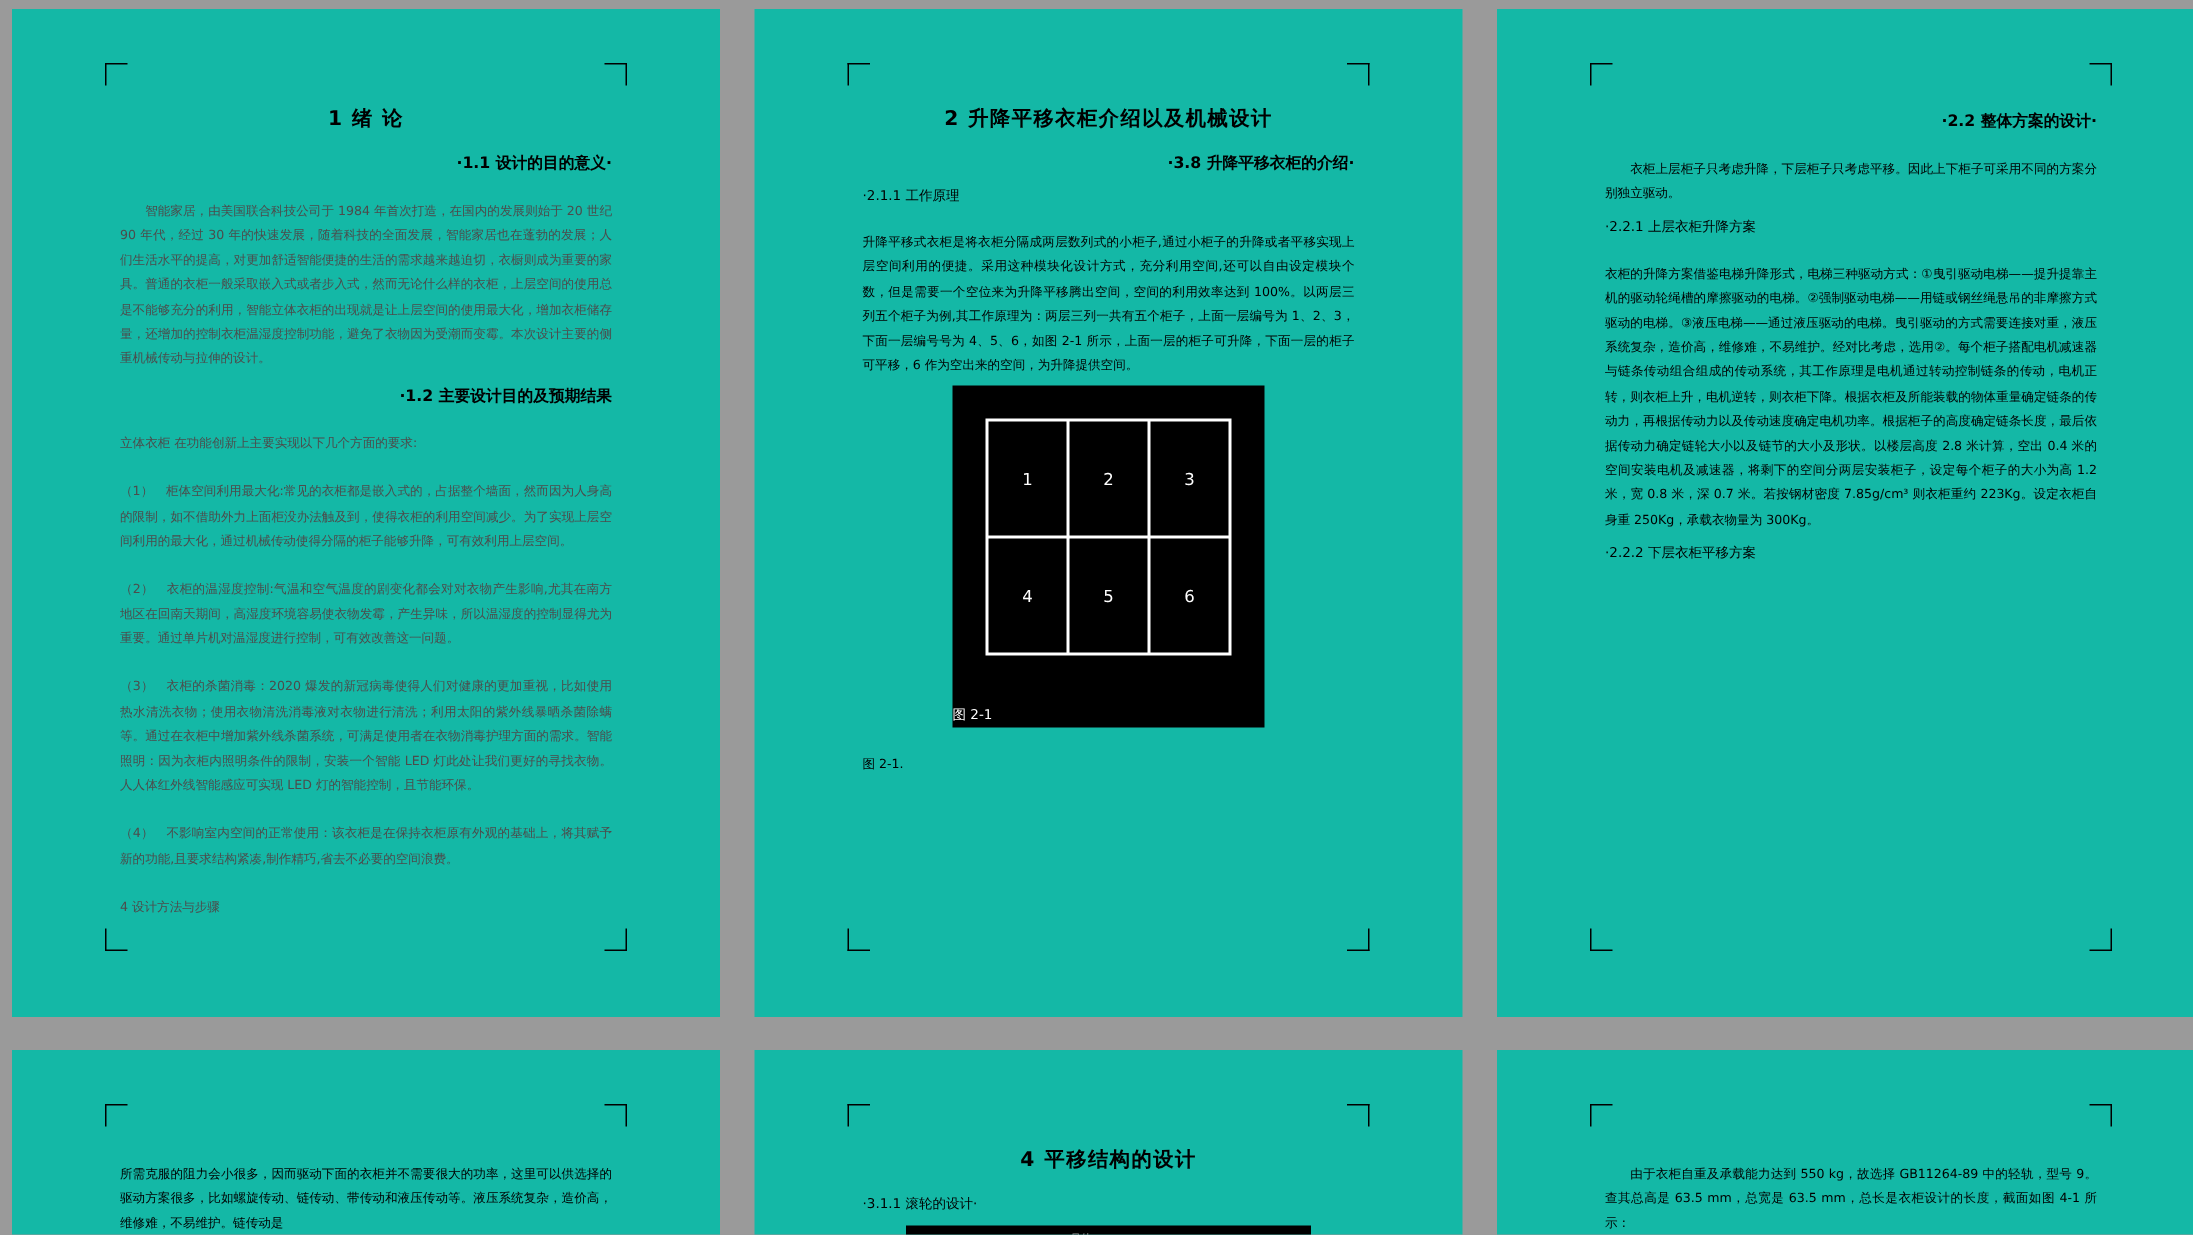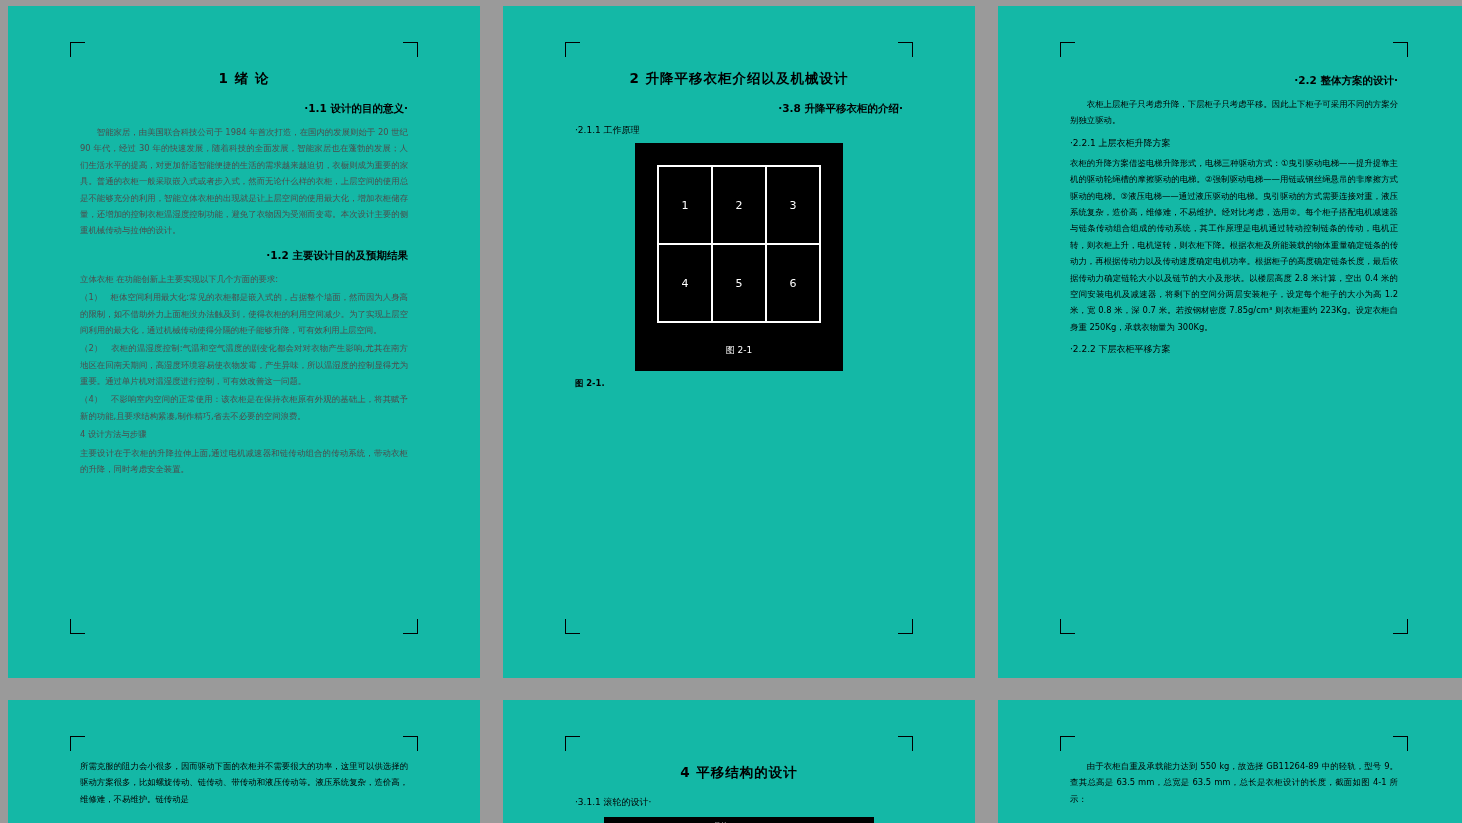--- a/index.html
+++ b/index.html
@@ -52,21 +52,21 @@
     text-align:right;
   }
   .h3{
     font-size:9px;
     font-weight:normal;
     margin:8px 0 5px 0;
   }
   p{
     font-size:8.4px;
     line-height:1.95;
-    margin:0 0 2px 0;
+    margin:16px 0 2px 0;
     text-align:justify;
     text-justify:inter-ideograph;
   }
   p.ind{text-indent:2em;}
   .grayblk p{color:#4c4c4c;}
   .figbox{
     background:#000;
     margin:6px auto 4px auto;
     position:relative;
   }
@@ -79,30 +79,30 @@
     grid-template-rows:1fr 1fr;
   }
   .fig-cell{
     border:1px solid #fff;
     color:#fff;
     font-size:11px;
     display:flex;align-items:center;justify-content:center;
     box-sizing:border-box;
   }
   .fig-cap{
-    position:absolute;left:0;right:0;bottom:14px;
-    text-align:center;color:#fff;font-size:9px;
+    position:absolute;left:0;right:0;bottom:2px;
+    color:#fff;font-size:9px;
   }
   .fig41{
     width:270px;height:110px;margin:8px auto 0 auto;background:#000;position:relative;
   }
   .figlabel{
     position:absolute;color:#fff;font-size:7px;
   }
-  .smalltail{font-size:8.4px;font-weight:bold;}
+  .smalltail{font-size:8.4px;}
 </style>
 </head>
 <body>
 
 <div class="grid">
 
   <div class="page">
     <span class="cm tl cm2"></span>
     <span class="cm tr cm2"></span>
     <span class="cm bl"></span>
@@ -111,36 +111,37 @@
       <div class="h1">1  绪  论</div>
       <div class="h2">·1.1 设计的目的意义·</div>
       <div class="grayblk">
         <p class="ind">智能家居，由美国联合科技公司于 1984 年首次打造，在国内的发展则始于 20 世纪 90 年代，经过 30 年的快速发展，随着科技的全面发展，智能家居也在蓬勃的发展；人们生活水平的提高，对更加舒适智能便捷的生活的需求越来越迫切，衣橱则成为重要的家具。普通的衣柜一般采取嵌入式或者步入式，然而无论什么样的衣柜，上层空间的使用总是不能够充分的利用，智能立体衣柜的出现就是让上层空间的使用最大化，增加衣柜储存量，还增加的控制衣柜温湿度控制功能，避免了衣物因为受潮而变霉。本次设计主要的侧重机械传动与拉伸的设计。</p>
       </div>
       <div class="h2">·1.2 主要设计目的及预期结果</div>
       <div class="grayblk">
         <p>立体衣柜 在功能创新上主要实现以下几个方面的要求:</p>
         <p>（1）　柜体空间利用最大化:常见的衣柜都是嵌入式的，占据整个墙面，然而因为人身高的限制，如不借助外力上面柜没办法触及到，使得衣柜的利用空间减少。为了实现上层空间利用的最大化，通过机械传动使得分隔的柜子能够升降，可有效利用上层空间。</p>
         <p>（2）　衣柜的温湿度控制:气温和空气温度的剧变化都会对对衣物产生影响,尤其在南方地区在回南天期间，高湿度环境容易使衣物发霉，产生异味，所以温湿度的控制显得尤为重要。通过单片机对温湿度进行控制，可有效改善这一问题。</p>
+        <p>（3）　衣柜的杀菌消毒：2020 爆发的新冠病毒使得人们对健康的更加重视，比如使用热水清洗衣物；使用衣物清洗消毒液对衣物进行清洗；利用太阳的紫外线暴晒杀菌除螨等。通过在衣柜中增加紫外线杀菌系统，可满足使用者在衣物消毒护理方面的需求。智能照明：因为衣柜内照明条件的限制，安装一个智能 LED 灯此处让我们更好的寻找衣物。人人体红外线智能感应可实现 LED 灯的智能控制，且节能环保。</p>
         <p>（4）　不影响室内空间的正常使用：该衣柜是在保持衣柜原有外观的基础上，将其赋予新的功能,且要求结构紧凑,制作精巧,省去不必要的空间浪费。</p>
         <p>4 设计方法与步骤</p>
-        <p>主要设计在于衣柜的升降拉伸上面,通过电机减速器和链传动组合的传动系统，带动衣柜的升降，同时考虑安全装置。</p>
       </div>
     </div>
   </div>
 
   <div class="page">
     <span class="cm tl cm2"></span>
     <span class="cm tr cm2"></span>
     <span class="cm bl"></span>
     <span class="cm br"></span>
     <div class="body">
       <div class="h1">2 升降平移衣柜介绍以及机械设计</div>
       <div class="h2">·3.8 升降平移衣柜的介绍·</div>
       <div class="h3">·2.1.1 工作原理</div>
+      <p>升降平移式衣柜是将衣柜分隔成两层数列式的小柜子,通过小柜子的升降或者平移实现上层空间利用的便捷。采用这种模块化设计方式，充分利用空间,还可以自由设定模块个数，但是需要一个空位来为升降平移腾出空间，空间的利用效率达到 100%。以两层三列五个柜子为例,其工作原理为：两层三列一共有五个柜子，上面一层编号为 1、2、3，下面一层编号号为 4、5、6，如图 2-1 所示，上面一层的柜子可升降，下面一层的柜子可平移，6 作为空出来的空间，为升降提供空间。</p>
 
       <div class="figbox fig21">
         <div class="fig-inner">
           <div class="fig-cell">1</div>
           <div class="fig-cell">2</div>
           <div class="fig-cell">3</div>
           <div class="fig-cell">4</div>
           <div class="fig-cell">5</div>
           <div class="fig-cell">6</div>
         </div>

